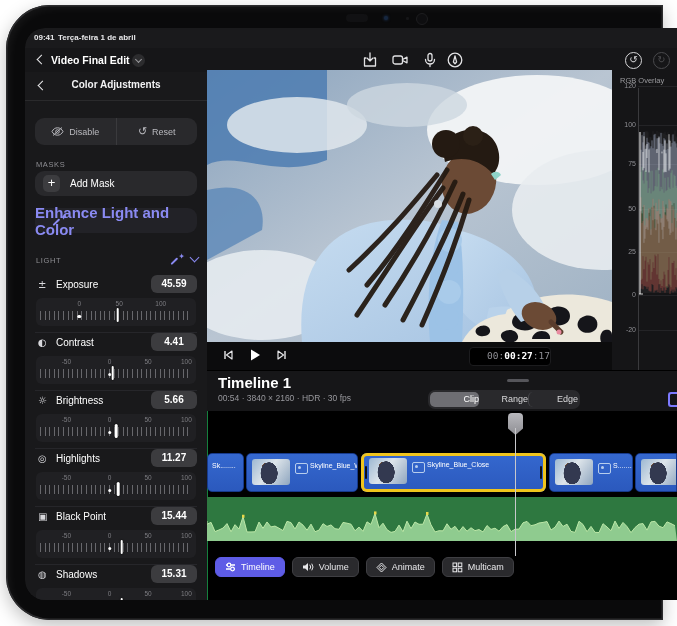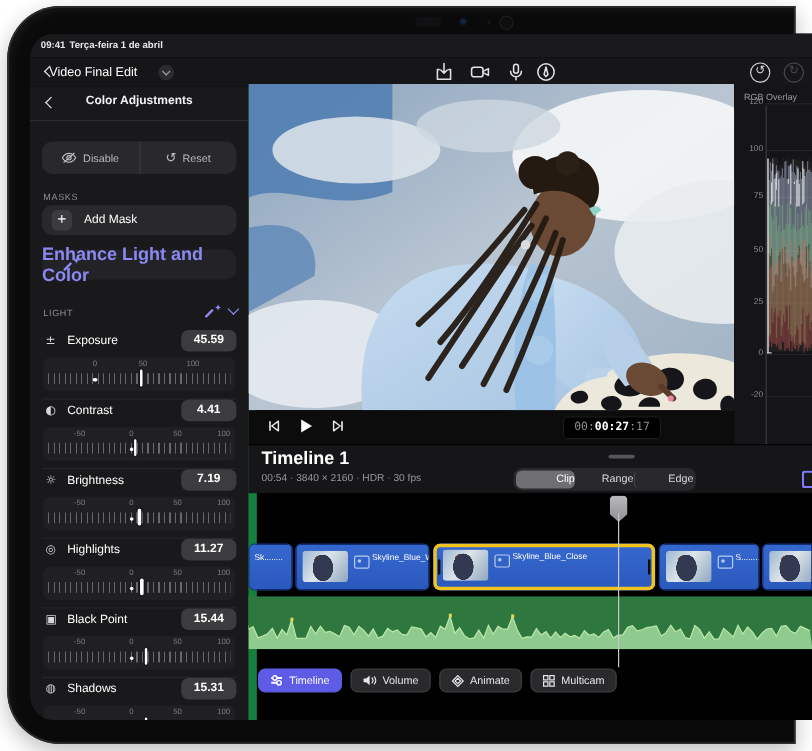--- a/index.html
+++ b/index.html
@@ -12,29 +12,29 @@
   .cam-ring{position:absolute;left:410px;top:8px;width:10px;height:10px;border-radius:50%;background:#0e0e10;border:1px solid #1d1d1f}
   
   .screen{position:absolute;left:19px;top:23px;width:652px;height:572px;background:#000;border-radius:20px 0 0 20px;overflow:hidden;font-size:10px;color:#f2f2f4}
   
   .statusbar{position:absolute;left:0;top:0;width:100%;height:20px;background:#1a1a1c}
   .st-time{position:absolute;left:9px;top:5px;font-size:8px;font-weight:bold;color:#e8e8ea}
   .st-date{position:absolute;left:33px;top:5px;font-size:8px;font-weight:bold;color:#e8e8ea}
   .toolbar{position:absolute;left:0;top:20px;width:100%;height:24px;background:#161618}
   .chev{display:inline-block;width:6px;height:6px;border-left:1.6px solid #e8e8ea;border-bottom:1.6px solid #e8e8ea;transform:rotate(45deg)}
   .tb-back{position:absolute;left:13px;top:8px}
-  .tb-title{position:absolute;left:16px;top:6px;font-size:10.5px;font-weight:normal;color:#fff}
+  .tb-title{position:absolute;left:26px;top:6px;font-size:10.5px;font-weight:bold;color:#fff}
   .tb-dd{position:absolute;left:107px;top:6px;width:13px;height:13px;border-radius:50%;background:#2c2c2e}
   .tb-dd .chev{width:4px;height:4px;border-color:#9a9a9e;transform:rotate(-45deg);position:absolute;left:4px;top:3px}
   .tb-ic{position:absolute;top:3px;width:18px;height:18px}
   .tb-ic svg{width:18px;height:18px}
   .circ-ic{position:absolute;top:4px;width:15px;height:15px;border:1.3px solid #d6d6d8;border-radius:50%;color:#d6d6d8;font-size:10px;line-height:14px;text-align:center;font-family:"DejaVu Sans",sans-serif}
   .circ-ic.dim{border-color:#4a4a4d;color:#4a4a4d}
   
-  .panel{position:absolute;left:0;top:44px;width:182px;height:528px;background:#19191b;border-right:7px solid #15803d}
+  .panel{position:absolute;left:0;top:44px;width:182px;height:528px;background:#19191b;border-right:1px solid #15803d}
   .p-head{position:absolute;left:0;top:0;width:100%;height:28px;border-bottom:1px solid #2a2a2c}
   .p-back{position:absolute;left:14px;top:10px}
   .p-title{position:absolute;left:0;top:7px;width:100%;text-align:center;font-size:10px;font-weight:bold}
   .segbtn{position:absolute;left:10px;top:46px;width:162px;height:27px;background:#29292c;border-radius:9px;display:flex}
   .segbtn .half{flex:1;display:flex;align-items:center;justify-content:center;gap:5px;color:#b9b9be;font-size:9px}
   .segbtn .half+.half{border-left:1px solid #3a3a3d}
   .reset-g{font-family:"DejaVu Sans",sans-serif;font-size:11px;color:#b9b9be}
   .sect-lab{position:absolute;left:11px;font-size:7.5px;letter-spacing:.6px;color:#8e8e93}
   .bigbtn{position:absolute;left:10px;width:162px;height:25px;background:#29292c;border-radius:9px;display:flex;align-items:center}
   .plus-sq{width:17px;height:17px;margin-left:8px;background:#3c3c3f;border-radius:5px;color:#fff;font-size:13px;line-height:16px;text-align:center}
@@ -57,21 +57,21 @@
   .sB .p0{left:19%}.sB .p1{left:46%}.sB .p2{left:70%}.sB .p3{left:94%}
   .ticks{position:absolute;left:4px;right:4px;top:13px;height:9px;background:repeating-linear-gradient(90deg,#86868b 0 1px,transparent 1px 4.6px);opacity:.7}
   .dot{position:absolute;top:16.5px;width:3.5px;height:3.5px;border-radius:50%;background:#fff;left:var(--dot);transform:translateX(-50%)}
   .hd{position:absolute;top:10px;width:2.6px;height:14px;border-radius:2px;background:#fff;left:var(--h);transform:translateX(-50%);box-shadow:0 0 2px #000}
   .cdiv{position:absolute;left:10px;width:162px;height:1px;background:#26262a}
   
   .viewer{position:absolute;left:182px;top:42px;width:405px;height:272px;background:#000;overflow:hidden}
   
   .transport{position:absolute;left:182px;top:314px;width:405px;height:28px;background:#0c0c0d}
   .tr-ic{position:absolute;top:6px}
-  .timecode{position:absolute;left:262px;top:5px;width:80px;height:17px;background:#000;border-radius:4px;border:1px solid #1c1c1e;text-align:center;line-height:16px;font-family:"DejaVu Sans Mono",monospace;font-size:9.5px}
+  .timecode{position:absolute;left:262px;top:5px;width:80px;height:17px;background:#000;border-radius:4px;border:1px solid #1c1c1e;text-align:right;line-height:16px;font-family:"DejaVu Sans Mono",monospace;font-size:9.5px}
   .tc-dim{color:#8e8e93}.tc-hot{color:#fff;font-weight:bold}
   
   .scope{position:absolute;left:587px;top:42px;width:65px;height:300px;background:#151517}
   .scope-title{position:absolute;left:8px;top:6px;font-size:7.5px;color:#9a9a9e}
   .stick{position:absolute;left:0;width:24px;text-align:right;font-size:7px;color:#8e8e93}
   .plot{position:absolute;left:26px;top:18px;width:39px;height:294px;border-left:1px solid #3a3a3d}
   .gline{position:absolute;left:26px;width:39px;height:1px;background:#242427}
   
   .tl-head{position:absolute;left:182px;top:342px;width:470px;height:40px;background:#161618;border-top:1px solid #000}
   .tl-name{position:absolute;left:11px;top:3px;font-size:15px;font-weight:bold;color:#fff}
@@ -231,21 +231,21 @@
           <div class="ticks"></div>
             <i class="dot"></i>
             <i class="hd"></i>
         </div>
       </div>
       <div class="cdiv" style="top:318px"></div>
 
       <div class="ctl" style="top:320px">
         <span class="cicon">☼</span>
         <span class="cname">Brightness</span>
-        <span class="cval">7.19</span>
+        <span class="cval">5.66</span>
         <div class="slider sB" style="--dot:46%;--h:50%">
           <span class="sl p0">-50</span>
             <span class="sl p1">0</span>
             <span class="sl p2">50</span>
             <span class="sl p3">100</span>
           <div class="ticks"></div>
             <i class="dot"></i>
             <i class="hd"></i>
         </div>
       </div>

